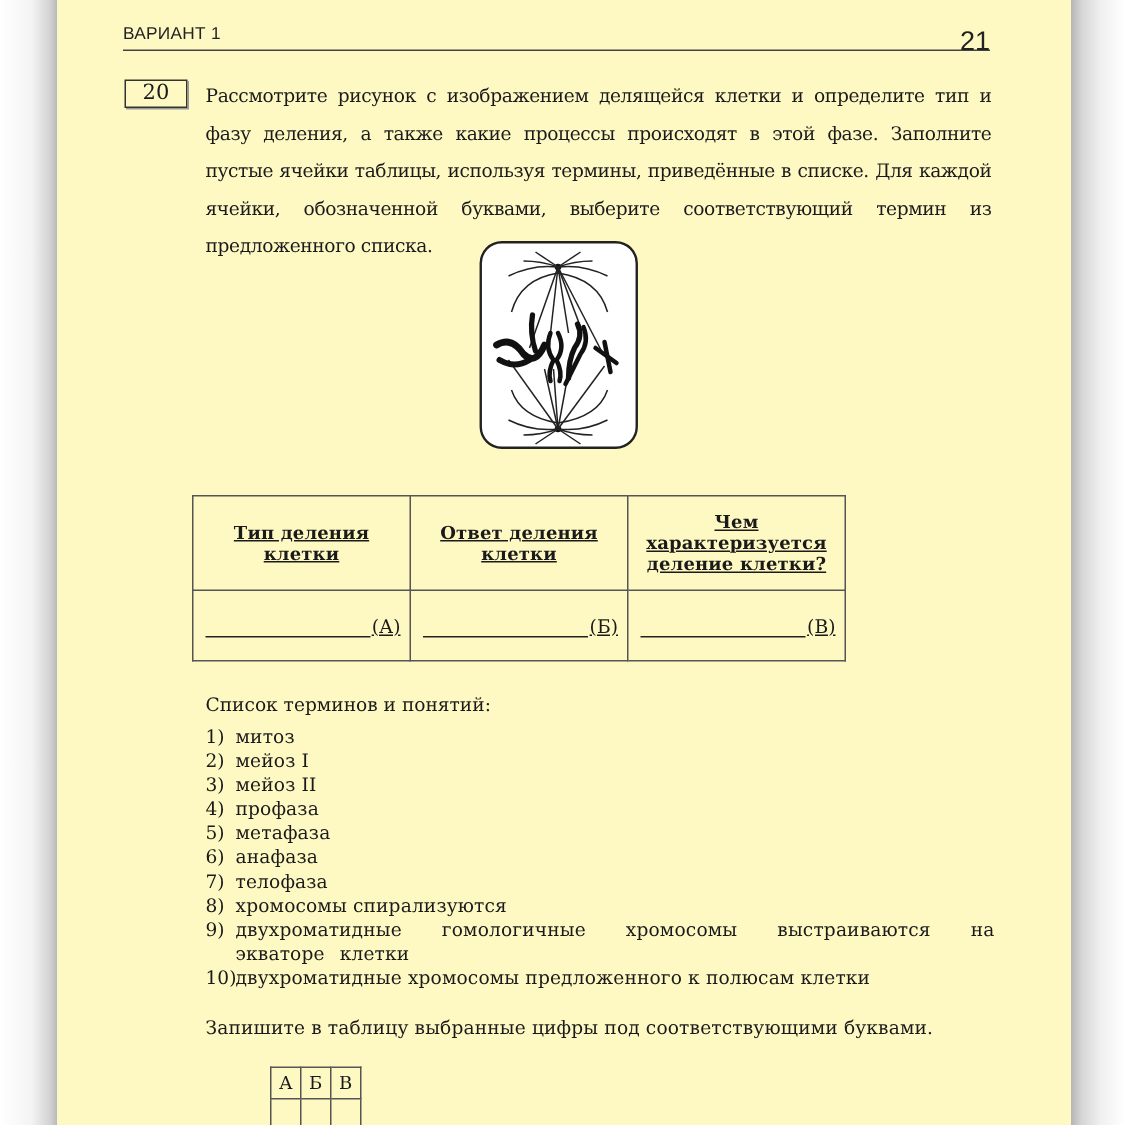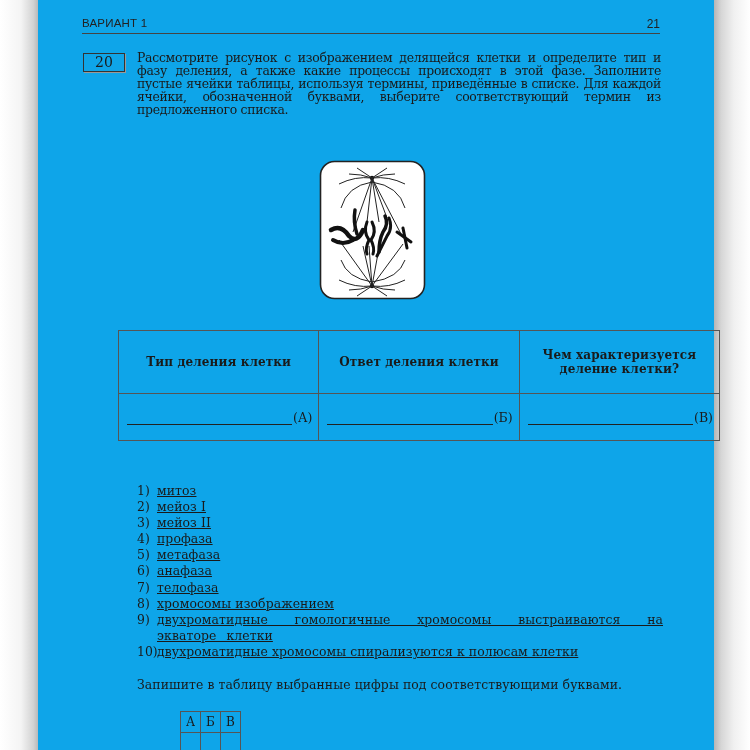--- a/index.html
+++ b/index.html
@@ -11,48 +11,48 @@
     }
     .shadow-left {
       position: absolute; left: 0; top: 0; width: 38px; height: 750px;
       background: linear-gradient(to right, #ffffff 0%, #f4f4f4 55%, #d2d2d2 88%, #b9b9b9 100%);
     }
     .shadow-right {
       position: absolute; left: 714px; top: 0; width: 36px; height: 750px;
       background: linear-gradient(to right, #b5b5b5 0%, #d6d6d6 20%, #f0f0f0 55%, #ffffff 100%);
     }
     .page {
-      position: absolute; left: 38px; top: 0; width: 676px; height: 750px; background: #0ea5e9;
+      position: absolute; left: 38px; top: 0; width: 676px; height: 750px; background: #fef9c3;
     }
     .run-head {
       position: absolute; left: 44px; top: 17px; width: 578px; height: 16px;
       font-family: "Liberation Sans", sans-serif; font-size: 11.5px; color: #222;
       border-bottom: 1.3px solid #444;
     }
     .run-head .left { position: absolute; left: 0; top: 0; letter-spacing: 0.2px; }
-    .run-head .right { position: absolute; right: 0; top: 0; font-size: 12px; }
+    .run-head .right { position: absolute; right: 0; top: 0; font-size: 18px; }
 
     .qnum {
       position: absolute; left: 45px; top: 53px; width: 40px; height: 17px;
       border: 1.2px solid #333; box-shadow: 1px 1px 0 #999;
       font-weight: normal; font-size: 14px; text-align: center; line-height: 17px;
     }
     .prompt {
       position: absolute; left: 99px; top: 51px; width: 524px;
-      font-size: 12.4px; line-height: 13px; text-align: justify;
+      font-size: 12.4px; line-height: 25px; text-align: justify;
       letter-spacing: -0.25px;
     }
 
     .figure {
       position: absolute; left: 281px; top: 160px; width: 107px; height: 140px;
     }
 
     .task-table {
-      position: absolute; left: 80px; top: 330px; width: 602px; height: 110px;
-      border-collapse: collapse; table-layout: fixed;
+      position: absolute; left: 90px; top: 330px; width: 436px; height: 110px;
+      border-collapse: collapse; table-layout: fixed; text-decoration: underline;
     }
     .task-table td, .task-table th {
       border: 1.2px solid #555; padding: 0; font-size: 12px;
     }
     .task-table th { height: 62px; font-weight: bold; letter-spacing: 0.1px; }
     .task-table td { height: 46px; vertical-align: middle; }
     .blank {
       display: flex; align-items: flex-end; justify-content: flex-start; padding: 0 6px 0 8px;
       font-size: 12.5px;
     }
@@ -60,21 +60,21 @@
 
     .list-title {
       position: absolute; left: 99px; top: 462px; font-size: 12.4px;
     }
     .terms {
       position: absolute; left: 99px; top: 483px; width: 526px; margin: 0; padding: 0; list-style: none;
       font-size: 12.4px; line-height: 16.1px;
     }
     .terms li { display: flex; }
     .terms .num { width: 20px; flex: none; }
-    .terms .txt { flex: 1; text-align: justify; text-align-last: left; letter-spacing: 0.1px; text-decoration: underline; }
+    .terms .txt { flex: 1; text-align: justify; text-align-last: left; letter-spacing: 0.1px; }
     .terms li.wide .txt { word-spacing: 6px; }
 
     .instr {
       position: absolute; left: 99px; top: 677px; font-size: 12.4px; letter-spacing: 0.1px; text-align: center;
     }
     .answer-label {
       position: absolute; left: 99px; top: 749px; font-size: 12.4px;
     }
     .answer-grid {
       position: absolute; left: 142px; top: 711px; border-collapse: collapse;
@@ -175,20 +175,21 @@
       <td>
         <div class="blank">
               <span class="line"></span>
               <span>(В)</span>
             </div>
       </td>
     </tr>
   </tbody>
     </table>
 
+  <div class="list-title">Список терминов и понятий:</div>
   <ul class="terms">
     <li>
         <span class="num">1)</span>
         <span class="txt">митоз</span>
       </li>
     <li>
         <span class="num">2)</span>
         <span class="txt">мейоз I</span>
       </li>
     <li>
@@ -206,29 +207,29 @@
     <li>
         <span class="num">6)</span>
         <span class="txt">анафаза</span>
       </li>
     <li>
         <span class="num">7)</span>
         <span class="txt">телофаза</span>
       </li>
     <li>
         <span class="num">8)</span>
-        <span class="txt">хромосомы изображением</span>
+        <span class="txt">хромосомы спирализуются</span>
       </li>
     <li class="wide">
         <span class="num">9)</span>
         <span class="txt">двухроматидные гомологичные хромосомы выстраиваются на экваторе клетки</span>
       </li>
     <li>
         <span class="num">10)</span>
-        <span class="txt">двухроматидные хромосомы спирализуются к полюсам клетки</span>
+        <span class="txt">двухроматидные хромосомы предложенного к полюсам клетки</span>
       </li>
   </ul>
 
   <div class="instr">Запишите в таблицу выбранные цифры под соответствующими буквами.</div>
 
   <div class="answer-label">Ответ:</div>
   <table class="answer-grid">
     <tbody>
         <tr>
       <td>А</td>

